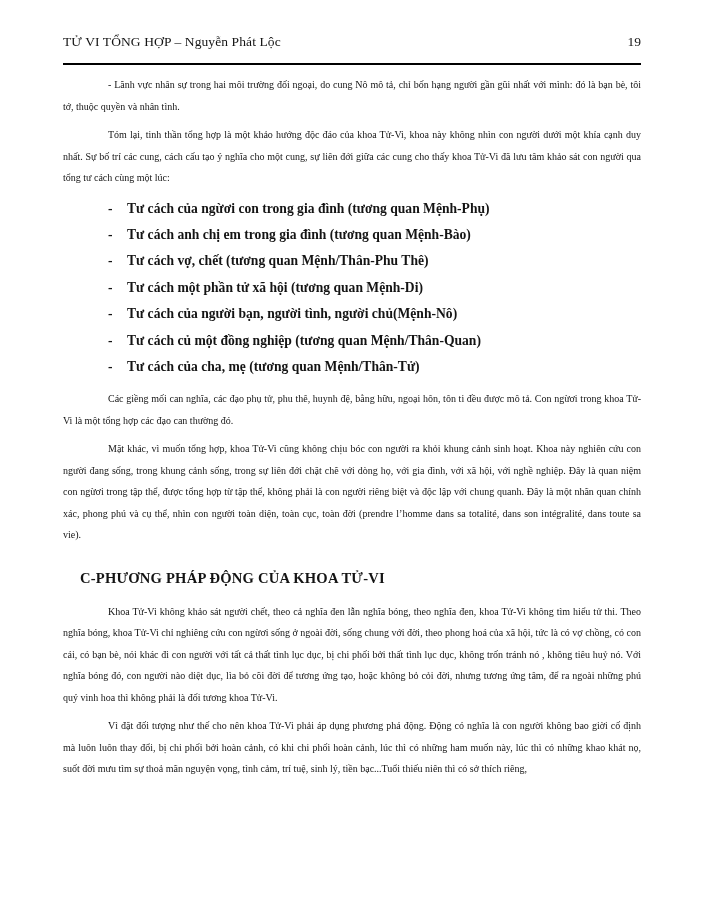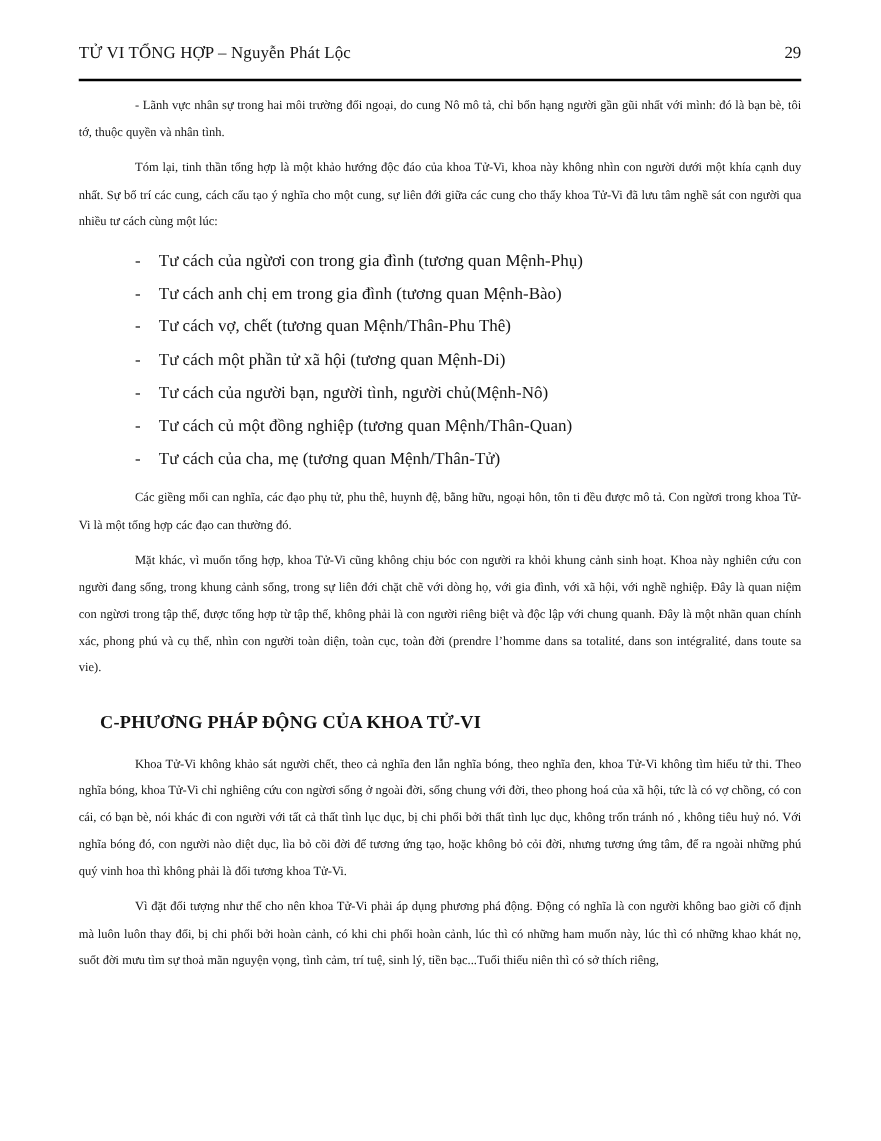--- a/index.html
+++ b/index.html
@@ -35,20 +35,21 @@
   }
   .body-para {
     font-size: 10px;
     line-height: 21.5px;
     text-align: justify;
     text-indent: 45px;
     margin: 0 0 7px 0;
   }
   .bullet-list {
     margin: 4px 0 8px 0;
+    font-weight: bold;
   }
   .list-item {
     font-size: 13.6px;
     line-height: 26.4px;
     padding-left: 45px;
   }
   .list-dash {
     display: inline-block;
     width: 19px;
   }
@@ -60,31 +61,31 @@
     line-height: 20px;
   }
 </style>
 </head>
 <body>
 
 <div class="page">
 
   <div class="page-header">
     <span class="running-title">TỬ VI TỔNG HỢP – Nguyễn Phát Lộc</span>
-    <span class="page-number">29</span>
+    <span class="page-number">19</span>
   </div>
 
   <hr class="header-rule">
 
   <div class="page-body">
 
     <p class="body-para">- Lãnh vực nhân sự trong hai môi trường đối ngoại, do cung Nô mô tả, chỉ bốn hạng người gần gũi nhất với mình: đó là bạn bè, tôi tớ, thuộc quyền và nhân tình.</p>
 
 
-    <p class="body-para">Tóm lại, tinh thần tổng hợp là một khảo hướng độc đáo của khoa Tử-Vi, khoa này không nhìn con người dưới một khía cạnh duy nhất. Sự bố trí các cung, cách cấu tạo ý nghĩa cho một cung, sự liên đới giữa các cung cho thấy khoa Tử-Vi đã lưu tâm nghề sát con người qua nhiều tư cách cùng một lúc:</p>
+    <p class="body-para">Tóm lại, tinh thần tổng hợp là một khảo hướng độc đáo của khoa Tử-Vi, khoa này không nhìn con người dưới một khía cạnh duy nhất. Sự bố trí các cung, cách cấu tạo ý nghĩa cho một cung, sự liên đới giữa các cung cho thấy khoa Tử-Vi đã lưu tâm khảo sát con người qua tổng tư cách cùng một lúc:</p>
 
     <div class="bullet-list">
       <div class="list-item">
         <span class="list-dash">-</span><span>Tư cách của ngừơi con trong gia đình (tương quan Mệnh-Phụ)</span>
       </div>
       <div class="list-item">
         <span class="list-dash">-</span><span>Tư cách anh chị em trong gia đình (tương quan Mệnh-Bào)</span>
       </div>
       <div class="list-item">
         <span class="list-dash">-</span><span>Tư cách vợ, chết (tương quan Mệnh/Thân-Phu Thê)</span>

